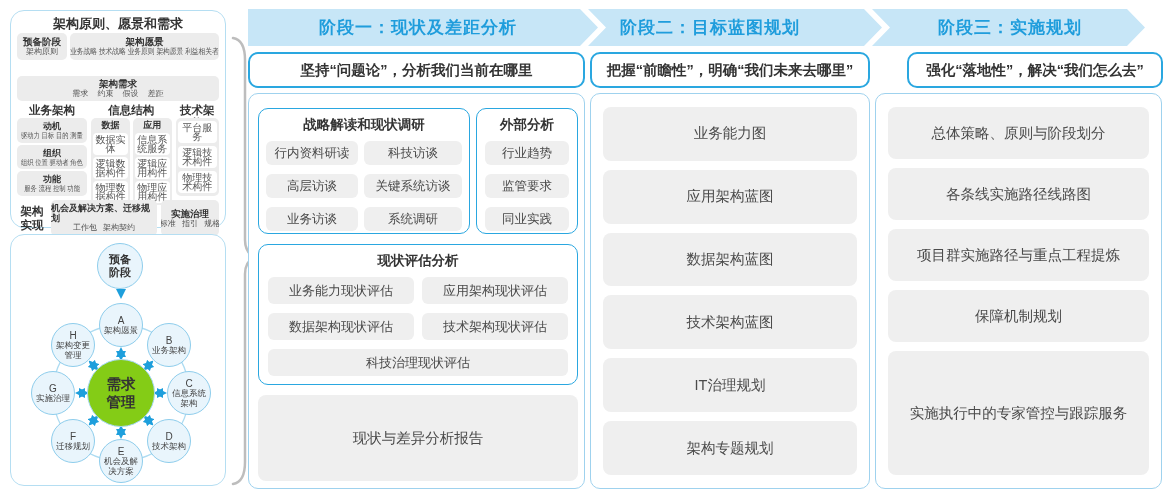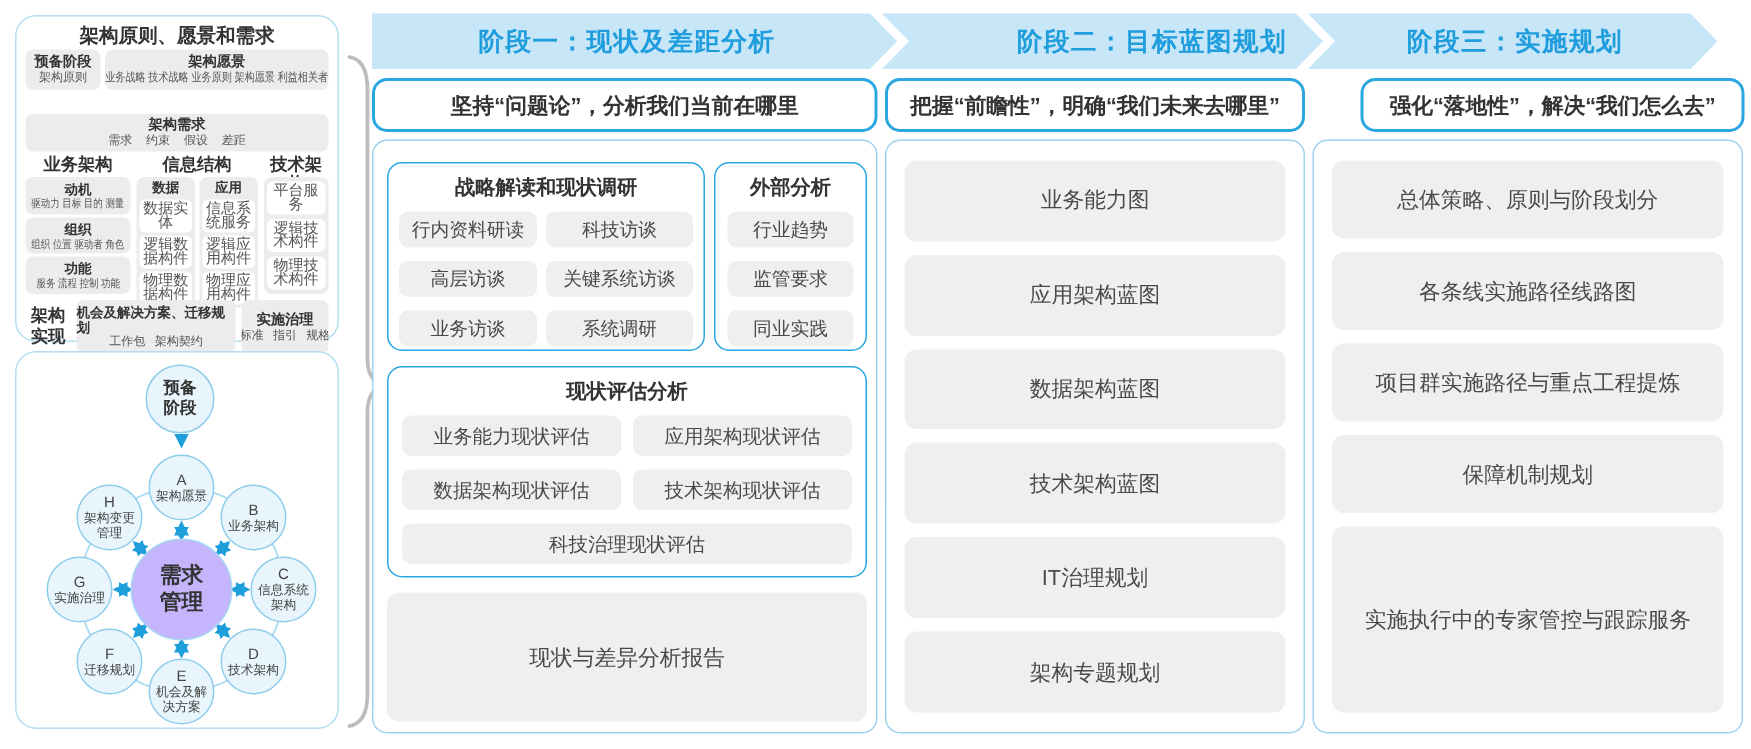--- a/index.html
+++ b/index.html
@@ -40,34 +40,34 @@
   .impl-box1 .gbox-title{white-space:normal;text-align:left;font-size:9px;line-height:10px;}
   .impl-box2{flex:1;}
   .impl-sub{word-spacing:4px;}
 
   
   .adm-panel{left:10px;top:234px;width:216px;height:252px;}
   .adm-svg{position:absolute;left:0;top:0;}
   .circle{position:absolute;border-radius:50%;background:#e9f5fc;border:1.5px solid #8ecdec;box-sizing:border-box;display:flex;flex-direction:column;align-items:center;justify-content:center;text-align:center;}
   .c-prep{left:86px;top:8px;width:46px;height:46px;font-size:11px;font-weight:bold;color:#333;}
   .c-prep .wrap2{width:26px;line-height:13px;}
-  .c-center{left:76px;top:124px;width:68px;height:68px;background:#c4b5fd;border-color:#a5d8f2;font-size:14.5px;font-weight:bold;color:#333;}
+  .c-center{left:76px;top:124px;width:68px;height:68px;background:#84cc16;border-color:#a5d8f2;font-size:14.5px;font-weight:bold;color:#333;}
   .c-center .wrap2{width:32px;line-height:18px;}
   .node{width:44px;height:44px;}
   .n-letter{font-size:10px;line-height:11px;color:#444;}
   .n-label{font-size:8.5px;line-height:9.5px;color:#444;width:40px;}
 
   
   .brace{position:absolute;left:227px;top:34px;}
 
   
   .band-svg{position:absolute;left:0;top:0;}
   .band-label{position:absolute;top:9px;height:37px;line-height:37px;text-align:center;font-size:17px;font-weight:bold;color:#1f9ddc;letter-spacing:1px;}
   .bl1{left:248px;width:340px;}
-  .bl2{left:632px;width:272px;}
+  .bl2{left:574px;width:272px;}
   .bl3{left:884px;width:252px;}
 
   
   .subtitle{position:absolute;top:52px;height:36px;background:#fff;border:2px solid #2aa7e0;border-radius:10px;box-sizing:border-box;display:flex;align-items:center;justify-content:center;font-size:14.5px;font-weight:bold;color:#333;}
   .st1{left:248px;width:337px;}
   .st2{left:590px;width:280px;}
   .st3{left:875px;width:256px;margin-left:32px;}
 
   
   .pcol{position:absolute;top:93px;height:396px;background:#fff;border:1.5px solid #9fd2ee;border-radius:10px;box-sizing:border-box;}

